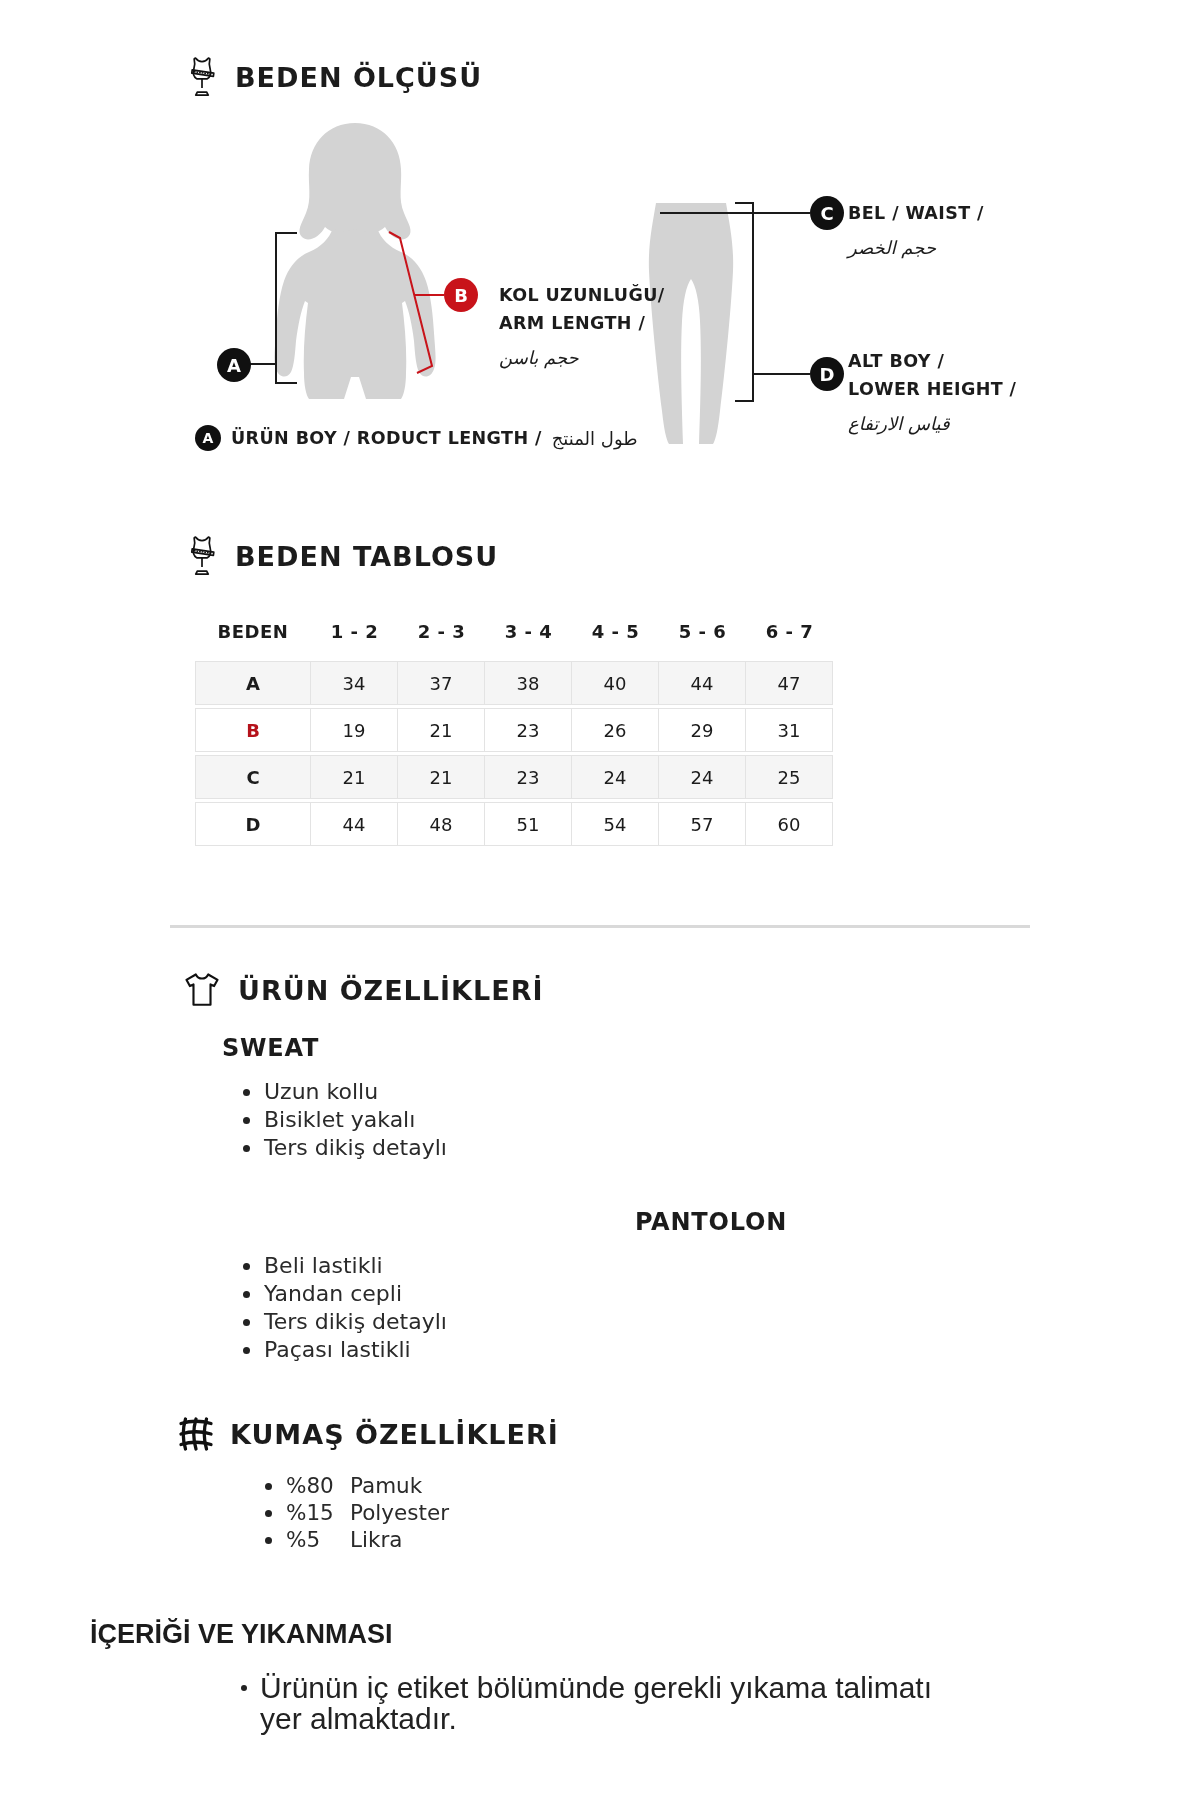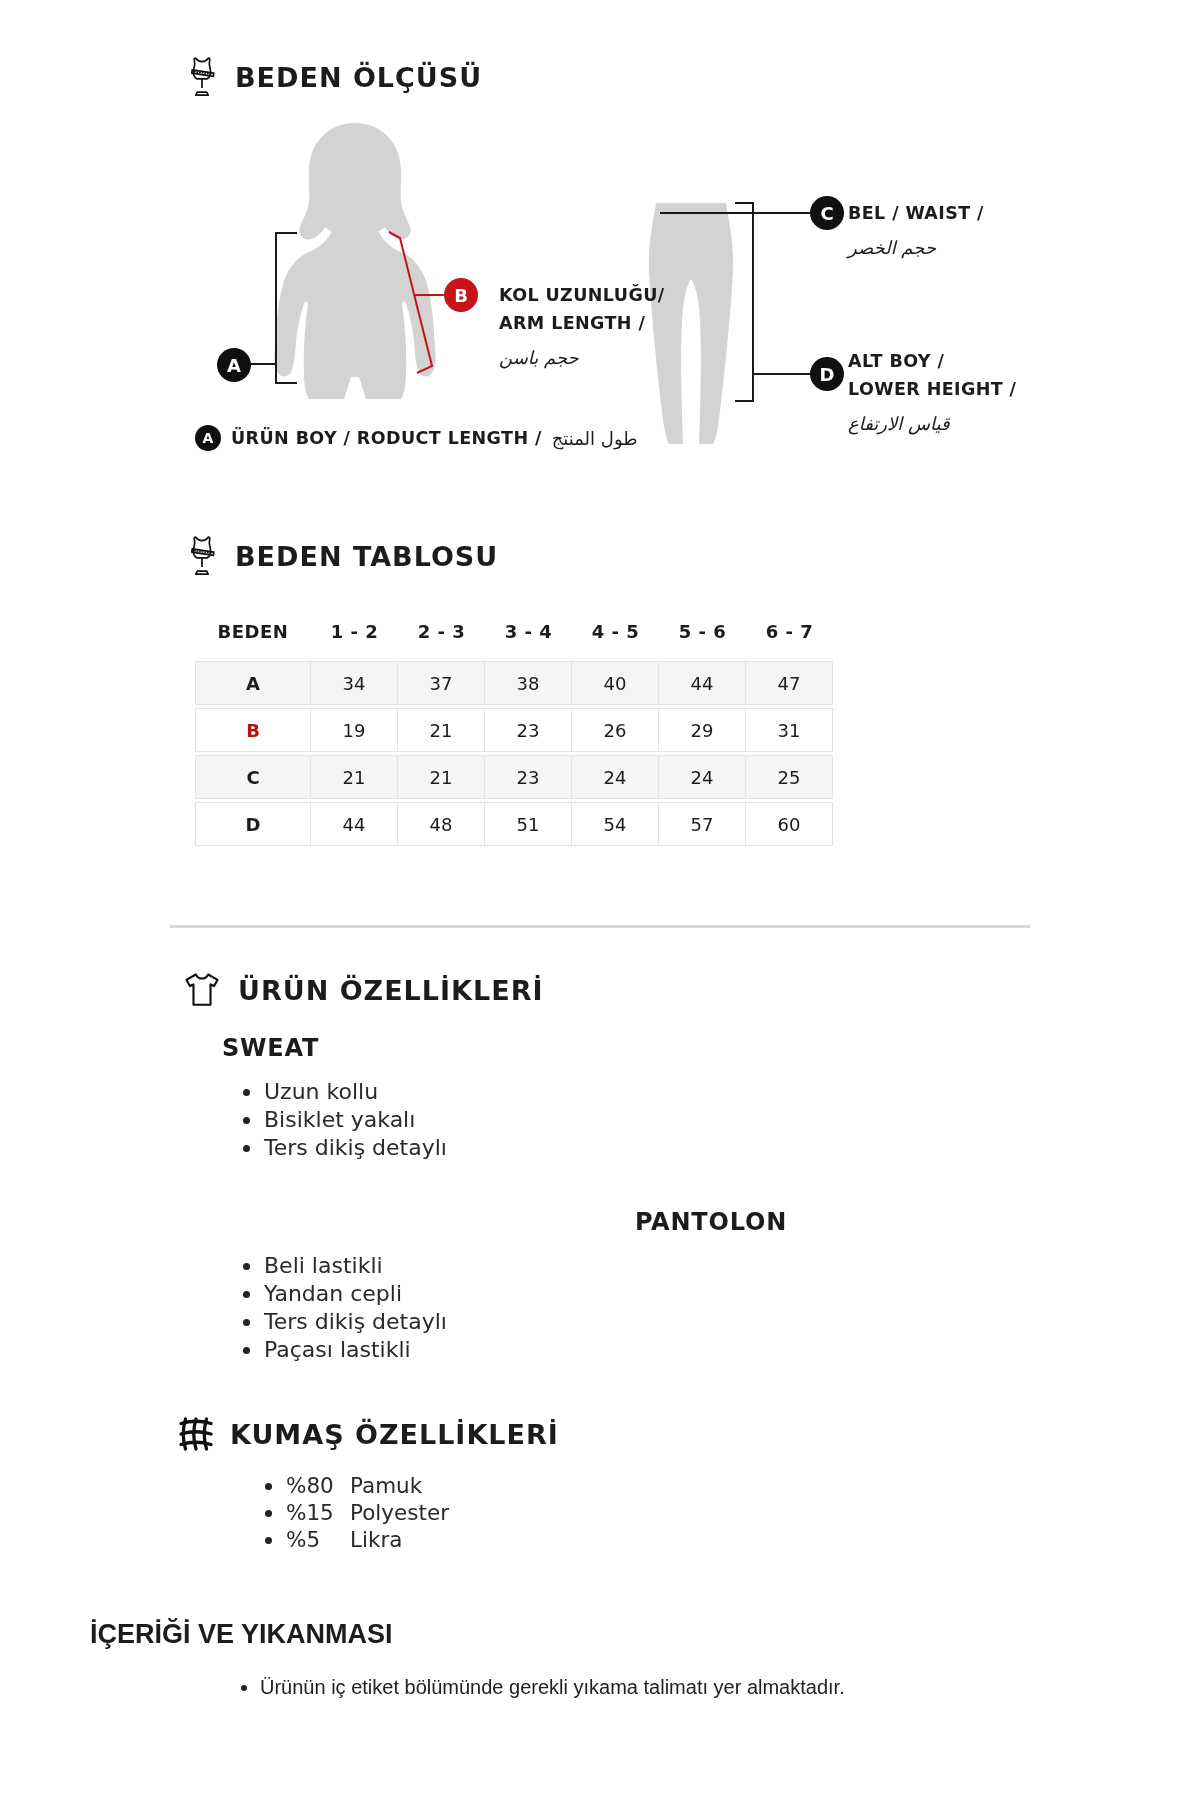--- a/index.html
+++ b/index.html
@@ -43,21 +43,21 @@
   .divider{height:3px;background:#d9d9d9;margin:76px 170px 0 170px;}
   
   .sub{margin:26px 0 0 222px;font-weight:700;font-size:24px;letter-spacing:.8px;}
   .sub.second{margin-top:46px;text-align:center;}
   ul.blist{list-style:none;margin:16px 0 0 240px;padding:0;font-size:22px;color:#2a2a2a;}
   ul.blist li{position:relative;padding-left:24px;line-height:28px;margin-bottom:0;}
   ul.blist li .dot{position:absolute;left:3px;top:11px;width:7px;height:7px;border-radius:50%;background:#222;}
   ul.fabric{margin:20px 0 0 262px;font-size:21.5px;}
   ul.fabric li{line-height:27px;}
   ul.fabric .pct{display:inline-block;min-width:64px;}
-  ul.care{margin:22px 0 0 238px;font-family:"Liberation Sans",sans-serif;font-size:20px;color:#222;}
+  ul.care{margin:22px 0 0 238px;font-family:"Liberation Sans",sans-serif;font-size:30px;color:#222;}
   ul.care li{max-width:700px;line-height:31px;padding-left:22px;}
   ul.care li .dot{top:13px;width:6px;height:6px;}
 </style>
 </head>
 <body>
 
 <div class="sec-head" id="sec-olcusu">
   <span class="icon">
     <svg width="34" height="44" viewBox="0 0 26 32" fill="none" stroke="#111" stroke-width="1.3" stroke-linejoin="round">
       <path d="M8,1.5 C9.5,3.5 11,4.2 13,4.2 C15,4.2 16.5,3.5 18,1.5 L19,2.2 C18.2,5 18.5,7.6 19.3,10.2 C20.1,13 19.6,15.6 17,17.4 L9,17.4 C6.4,15.6 5.9,13 6.7,10.2 C7.5,7.6 7.8,5 7,2.2 Z"></path>

